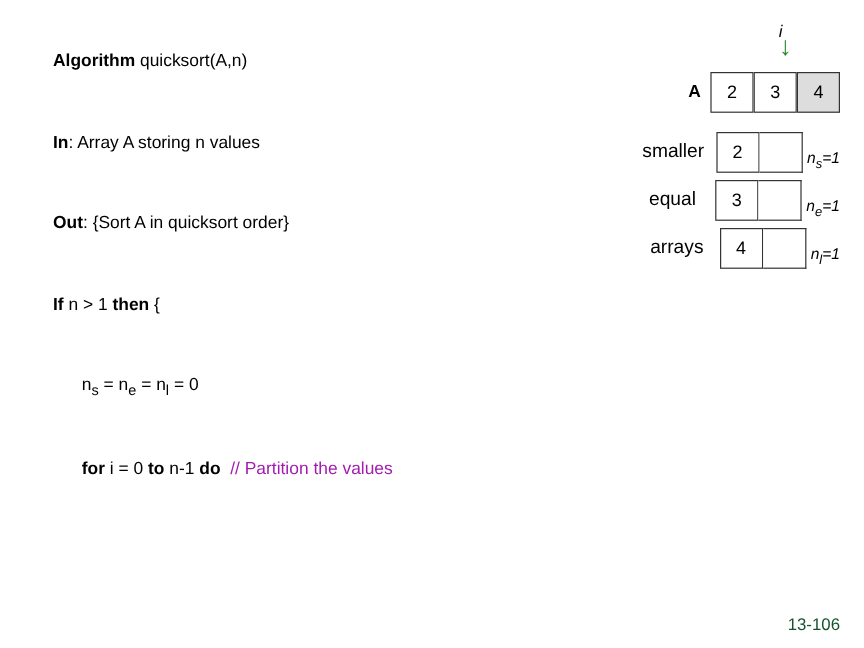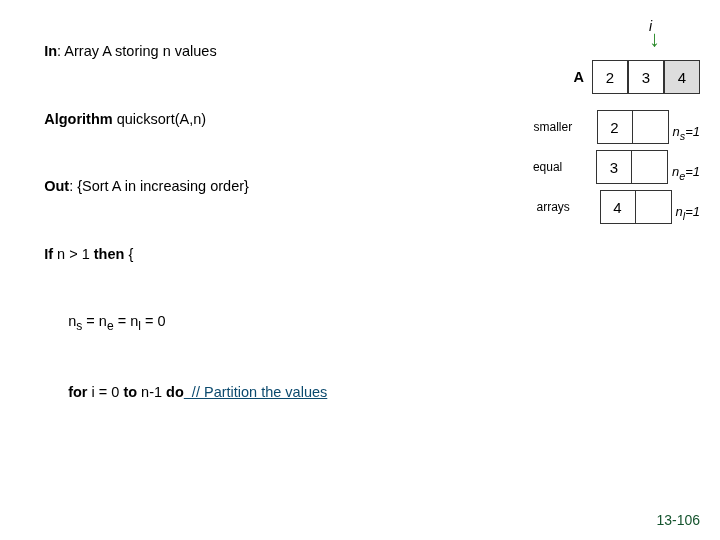--- a/index.html
+++ b/index.html
@@ -23,21 +23,21 @@
       line-height: 1.55;
     }
     .code-line {
       white-space: pre;
       font-family: Arial, sans-serif;
       font-size: 14.5px;
       line-height: 1.55;
     }
     .bold { font-weight: bold; }
     .indent1 { padding-left: 24px; }
-    .green { color: #0c4a6e; text-decoration: underline; }
+    .green { color: #a21caf; }
     .right-section {
       width: 220px;
       display: flex;
       flex-direction: column;
       align-items: flex-end;
       padding-left: 10px;
       padding-top: 0px;
       position: relative;
     }
     
@@ -79,25 +79,25 @@
       margin-top: 8px;
       align-self: flex-end;
       width: 210px;
     }
     .sub-row {
       display: flex;
       align-items: center;
       justify-content: flex-end;
     }
     .sub-label {
-      font-size: 12px;
+      font-size: 16px;
       font-family: Arial, sans-serif;
       margin-right: 8px;
       min-width: 55px;
-      text-align: left;
+      text-align: center;
     }
     .sub-cells {
       display: flex;
     }
     .sub-n-label {
       font-size: 13px;
       font-family: Arial, sans-serif;
       margin-left: 4px;
       align-self: center;
       font-style: italic;
@@ -113,29 +113,29 @@
     }
   </style>
 </head>
 <body>
 
 <div class="main-container">
 
   <div class="code-section">
 
     <div class="code-line">
+      <span class="bold">Algorithm</span><span> quicksort(A,n)</span>
+    </div>
+
+    <div class="code-line">
       <span class="bold">In</span><span>: Array A storing n values</span>
     </div>
 
     <div class="code-line">
-      <span class="bold">Algorithm</span><span> quicksort(A,n)</span>
-    </div>
-
-    <div class="code-line">
-      <span class="bold">Out</span><span>: {Sort A in increasing order}</span>
+      <span class="bold">Out</span><span>: {Sort A in quicksort order}</span>
     </div>
 
     <div class="code-line">
       <span class="bold">If</span><span> n &gt; 1 </span><span class="bold">then</span><span> {</span>
     </div>
 
 
     <div class="code-line indent1">
       <span>n<sub>s</sub> = n<sub>e</sub> = n<sub>l</sub> = 0</span>
     </div>

